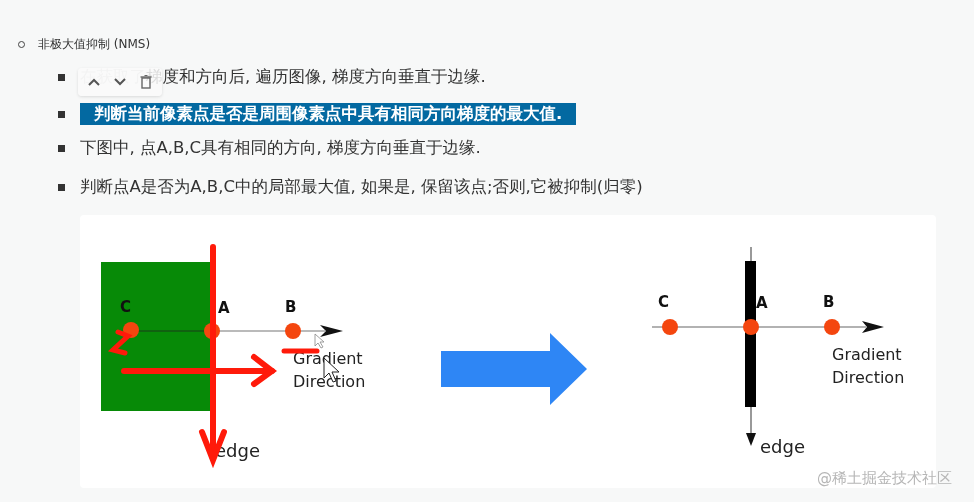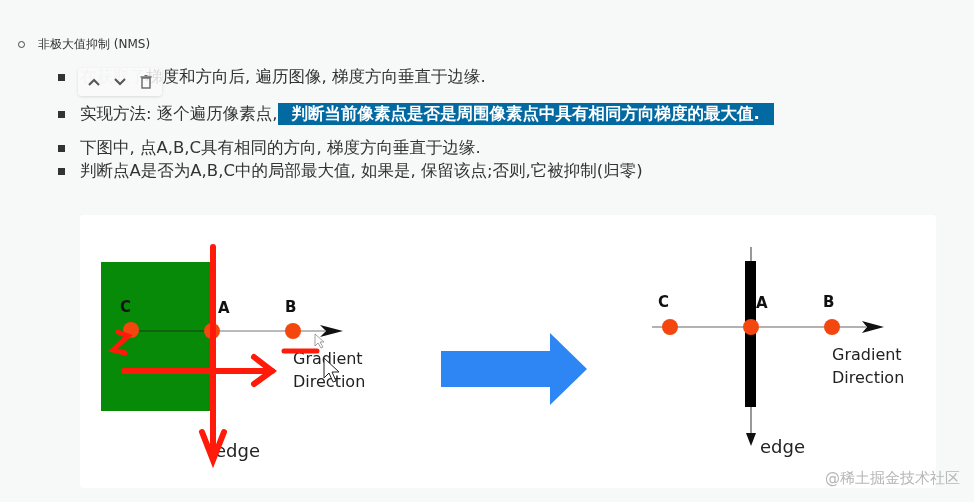--- a/index.html
+++ b/index.html
@@ -29,21 +29,21 @@
     box-shadow:0 1px 3px rgba(0,0,0,0.12);
     display:flex; align-items:center; gap:6px; padding-left:6px; box-sizing:border-box;
   }
   .tb-btn { width:20px; height:20px; display:flex; align-items:center; justify-content:center; cursor:pointer; }
   .faded-text { color:#c8c8c8; }
   .card {
     position:absolute; left:80px; top:215px; width:856px; height:273px;
     background:#fff; border-radius:4px;
   }
   .watermark {
-    position:absolute; right:14px; bottom:14px; font-size:15px; color:#b6b6b6;
+    position:absolute; right:22px; bottom:14px; font-size:15px; color:#b6b6b6;
   }
   svg text { font-family:"DejaVu Sans","Liberation Sans",sans-serif; }
 </style>
 </head>
 <body>
 
 <div class="heading">
   <span class="circle-bullet"></span>
   <span>非极大值抑制 (NMS)</span>
 </div>
@@ -69,30 +69,29 @@
     <svg width="12" height="14" viewBox="0 0 12 14">
         <rect x="2" y="3" width="8" height="10" stroke="#666" stroke-width="1.4" fill="none"></rect>
         <line x1="0.5" y1="2" x2="11.5" y2="2" stroke="#666" stroke-width="1.4"></line>
         <line x1="4.5" y1="0.5" x2="7.5" y2="0.5" stroke="#666" stroke-width="1.2"></line>
       </svg>
   </div>
 </div>
 
 <div class="bullet-line" style="top:101px;">
   <span class="sq-bullet"></span>
-  <span>实现方法: 逐个遍历像素点, </span>
     <span class="hl">判断当前像素点是否是周围像素点中具有相同方向梯度的最大值.</span>
 </div>
 
 <div class="bullet-line" style="top:135px;justify-content:flex-end;">
   <span class="sq-bullet"></span>
   <span>下图中, 点A,B,C具有相同的方向, 梯度方向垂直于边缘.</span>
 </div>
 
-<div class="bullet-line" style="top:158px;justify-content:center;">
+<div class="bullet-line" style="top:174px;justify-content:center;">
   <span class="sq-bullet"></span>
   <span>判断点A是否为A,B,C中的局部最大值, 如果是, 保留该点;否则,它被抑制(归零)</span>
 </div>
 
 <div class="card">
   <svg width="856" height="273" viewBox="80 215 856 273" style="position:absolute;left:0;top:0;">
 
     <g>
       <rect x="101" y="262" width="109" height="149" fill="#078a07"></rect>
 

